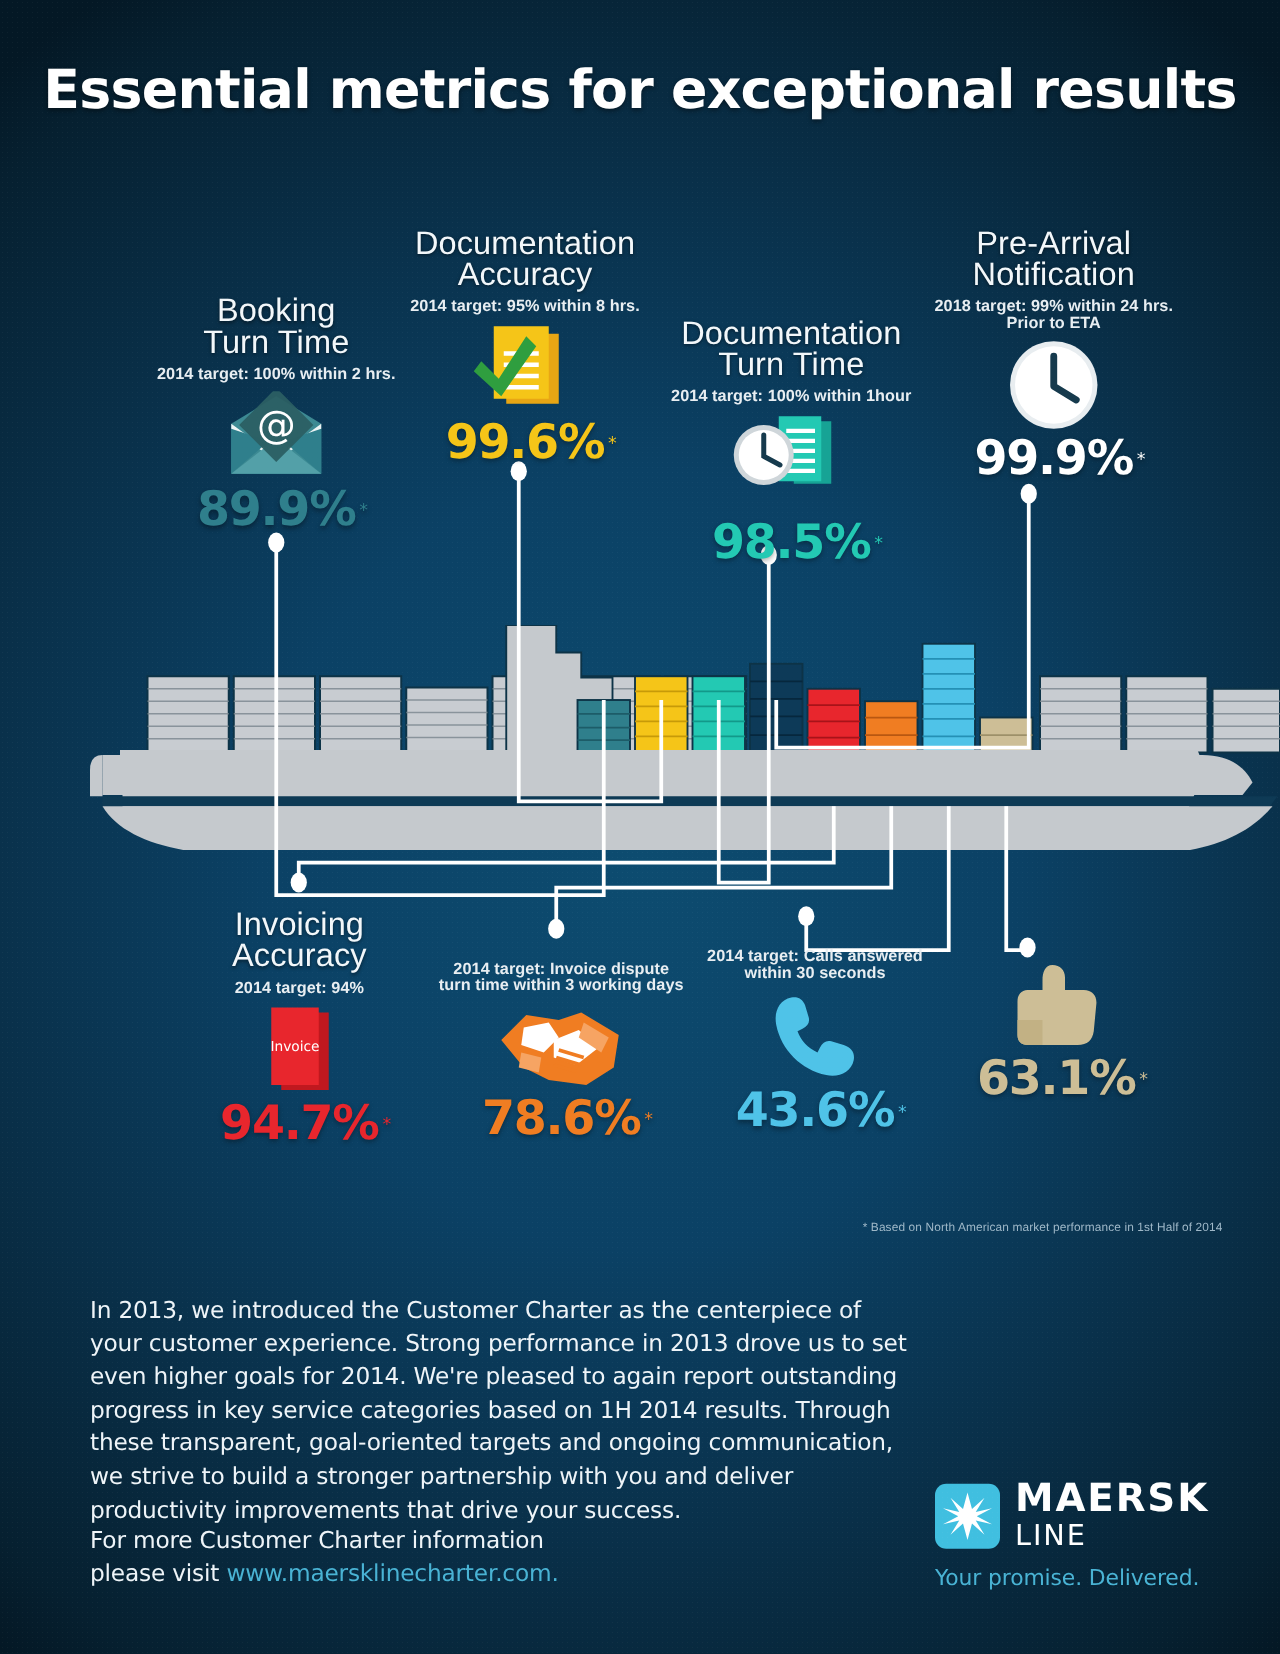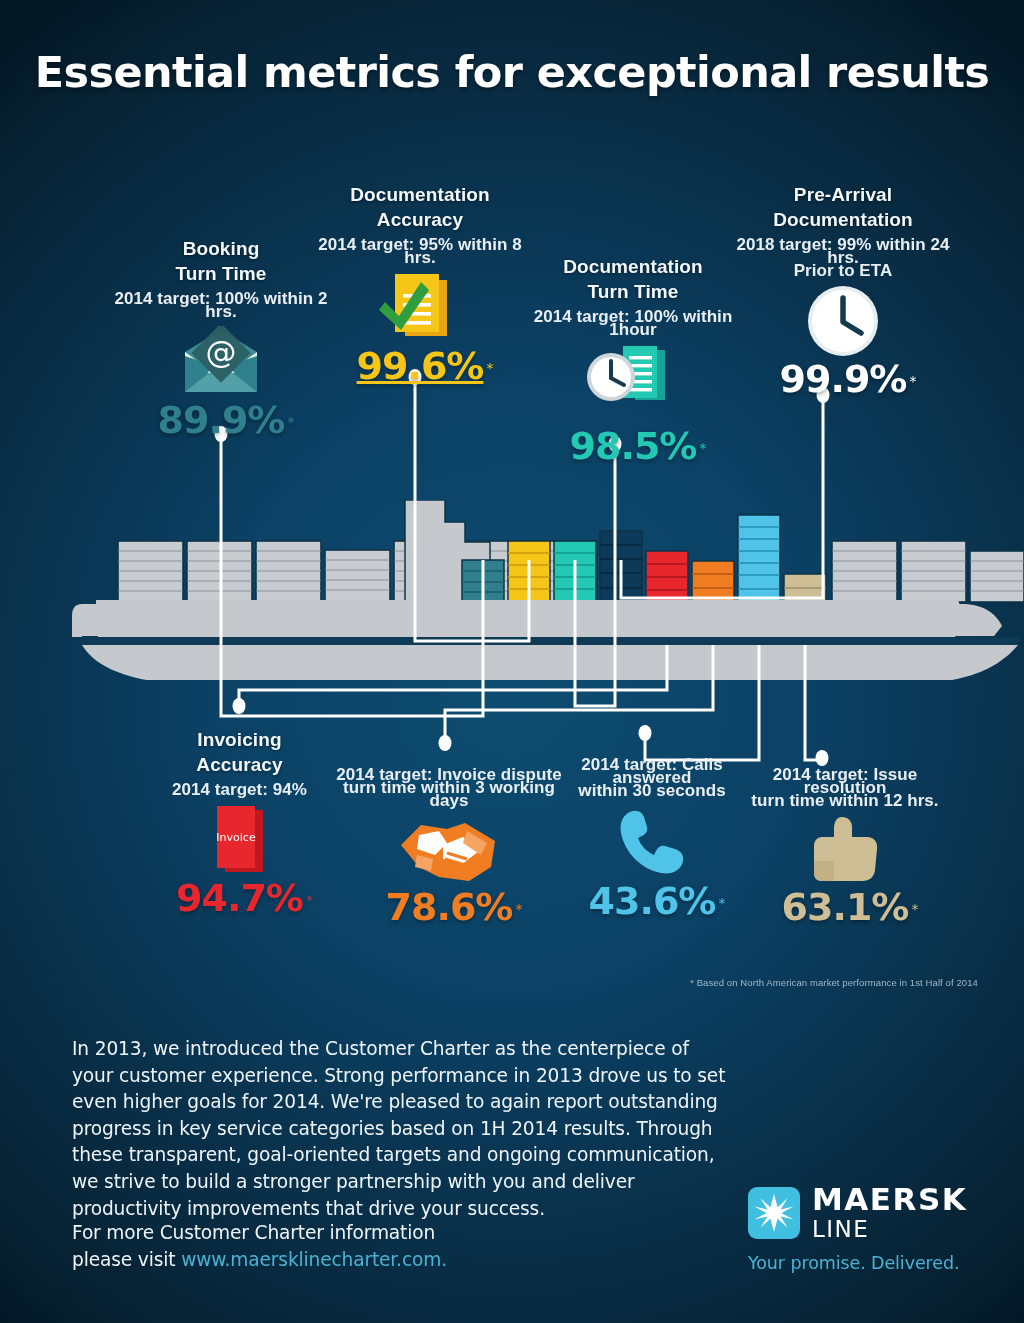--- a/index.html
+++ b/index.html
@@ -27,26 +27,26 @@
   .title{
     position:absolute;left:0;right:0;top:47px;text-align:center;
     font-size:43px;font-weight:bold;color:#ffffff;letter-spacing:-.6px;
     text-shadow:0 2px 4px rgba(0,0,0,.45);
     font-family:"DejaVu Sans","Liberation Sans",sans-serif;
   }
 
   
   .metric{position:absolute;text-align:center;z-index:6;}
   .m-name{
-    color:#f2f7fa;font-size:19px;line-height:25px;font-weight:700;
+    color:#f2f7fa;font-size:26px;line-height:25px;font-weight:400;
     text-shadow:0 1px 3px rgba(0,0,0,.5);white-space:pre-line;
     letter-spacing:.1px;
   }
   .m-target{
-    color:#e8eef2;font-size:17px;line-height:13px;font-weight:bold;
+    color:#e8eef2;font-size:13px;line-height:13px;font-weight:bold;
     margin-top:6px;white-space:pre-line;letter-spacing:.05px;
   }
   .m-icon{margin:8px auto 2px auto;position:relative;}
   .m-value{
     font-size:38px;font-weight:bold;letter-spacing:-1px;line-height:40px;
     font-family:"DejaVu Sans","Liberation Sans",sans-serif;
     text-shadow:0 2px 4px rgba(0,0,0,.35);position:relative;display:inline-block;
   }
   .m-value .star{
     font-size:14px;position:absolute;top:2px;right:-9px;font-weight:normal;
@@ -263,21 +263,21 @@
         <rect x="18" y="2" width="44" height="58" fill="#f5c518"></rect>
         <g fill="#ffffff">
           <rect x="26" y="22" width="28" height="3.6"></rect>
           <rect x="26" y="31" width="28" height="3.6"></rect>
           <rect x="26" y="40" width="28" height="3.6"></rect>
           <rect x="26" y="49" width="28" height="3.6"></rect>
         </g>
         <path d="M8 30 L22 44 L44 10 L52 18 L24 58 L2 38 Z" fill="#2f9e3f"></path>
       </svg>
     </div>
-    <div class="m-value" style="color:#f5c518;text-decoration:underline;">
+    <div class="m-value" style="color:#f5c518;">
       <span>99.6%</span><span class="star">*</span>
     </div>
   </div>
 
   <div class="metric" style="left:518px;top:254px;width:230px;">
     <div class="m-name">Documentation
 Turn Time</div>
     <div class="m-target">2014 target: 100% within 1hour</div>
     <div class="m-icon" style="height:66px;">
       <svg class="ico" width="96" height="66" viewBox="0 0 96 66" style="margin:0 auto;">
@@ -295,21 +295,21 @@
         <path d="M26 17 V34 L39 41" stroke="#163a4d" stroke-width="4" fill="none" stroke-linecap="round"></path>
       </svg>
     </div>
     <div class="m-value" style="color:#23c9b3;margin-top:14px;">
       <span>98.5%</span><span class="star">*</span>
     </div>
   </div>
 
   <div class="metric" style="left:723px;top:182px;width:240px;">
     <div class="m-name">Pre-Arrival
-Documentation</div>
+Notification</div>
     <div class="m-target">2018 target: 99% within 24 hrs.
 Prior to ETA</div>
     <div class="m-icon" style="height:72px;">
       <svg class="ico" width="72" height="72" viewBox="0 0 72 72" style="margin:0 auto;">
         <circle cx="36" cy="36" r="35" fill="#e8edf0"></circle>
         <circle cx="36" cy="36" r="31" fill="#ffffff"></circle>
         <path d="M36 13 V37 L54 48" stroke="#163a4d" stroke-width="5.5" fill="none" stroke-linecap="round" stroke-linejoin="round"></path>
       </svg>
     </div>
     <div class="m-value" style="color:#ffffff;">
@@ -365,22 +365,20 @@
                  C 31 46 26 41 23 33 L 27 31 C 31 29 33 26 32 22 L 29 12
                  C 27 7 23 5 18 6 Z" fill="#4fc3e8"></path>
       </svg>
     </div>
     <div class="m-value" style="color:#4fc3e8;">
       <span>43.6%</span><span class="star">*</span>
     </div>
   </div>
 
   <div class="metric" style="left:735px;top:762px;width:220px;">
-    <div class="m-target">2014 target: Issue resolution
-turn time within 12 hrs.</div>
     <div class="m-icon" style="height:70px;">
       <svg class="ico" width="66" height="70" viewBox="0 0 66 70" style="margin:0 auto;">
         <path d="M30 2 C 24 2 22 8 22 14 L 22 22 L 10 22 C 5 22 2 26 2 31 L 2 58
                  C 2 63 5 66 10 66 L 50 66 C 58 66 62 62 63 55 L 65 34
                  C 66 27 62 22 55 22 L 40 22 L 40 12 C 40 6 36 2 30 2 Z" fill="#cdbe96"></path>
         <path d="M2 46 L22 46 L22 66 L10 66 C5 66 2 63 2 58 Z" fill="#c2b184"></path>
       </svg>
     </div>
     <div class="m-value" style="color:#cdbe96;">
       <span>63.1%</span><span class="star">*</span>

